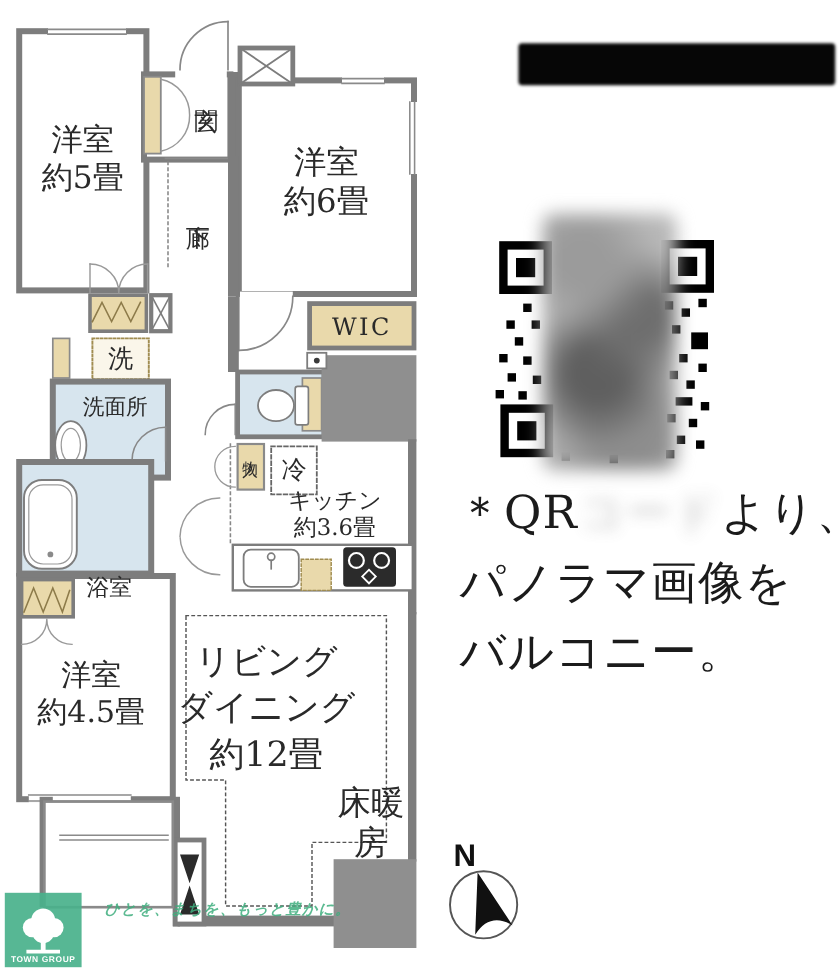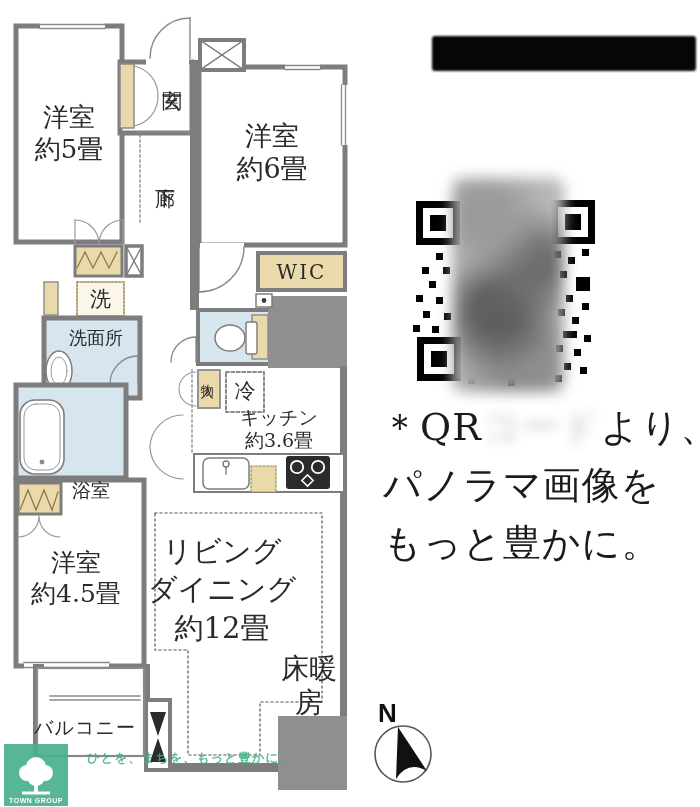--- a/index.html
+++ b/index.html
@@ -23,21 +23,21 @@
              radial-gradient(circle at 40% 62%, #5f5f5f 0 16%, rgba(0,0,0,0) 42%),
              radial-gradient(circle at 62% 85%, #8d8d8d 0 14%, rgba(0,0,0,0) 40%),
              #b8b8b8;
            filter:blur(7px);border-radius:10px;}
   
   .wm-square{position:absolute;left:4px;top:744px;width:64px;height:62px;background:#49b18b;
              opacity:.92;display:flex;flex-direction:column;align-items:center;justify-content:flex-end;}
   .wm-caption{font-family:"Liberation Sans","DejaVu Sans",sans-serif;font-weight:bold;
               font-size:7px;color:#ffffff;letter-spacing:.5px;margin-bottom:2px;}
   .wm-tagline{position:absolute;left:87px;top:750px;font-family:"Liberation Sans","DejaVu Sans",sans-serif;
-              font-weight:bold;font-size:12.5px;color:#3fae7e;opacity:.85;letter-spacing:1px;white-space:nowrap;}
+              font-weight:bold;font-size:12.5px;color:#3fae7e;opacity:.85;letter-spacing:1px;white-space:nowrap;font-style:italic;}
   .wm-brand{position:absolute;left:84px;top:757px;font-family:"Liberation Sans","DejaVu Sans",sans-serif;
             font-weight:bold;font-size:37px;color:rgba(255,255,255,0.25);
             -webkit-text-stroke:1.6px rgba(58,170,122,.85);letter-spacing:1px;white-space:nowrap;}
 </style>
 </head>
 <body>
 
 <div id="stage">
 
   <svg class="abs" style="left:0;top:0" width="700" height="807" viewBox="0 0 700 807">
@@ -208,31 +208,30 @@
   </svg>
 
   <div class="lbl" style="left:18px;top:102px;width:102px;font-size:26px;">洋室
 約5畳</div>
   <div class="lbl" style="left:222px;top:120px;width:100px;font-size:27px;">洋室
 約6畳</div>
   <div class="lbl vert" style="left:160px;top:74px;font-size:20px;">玄関</div>
   <div class="lbl vert" style="left:153px;top:172px;font-size:20px;">廊下</div>
   <div class="lbl" style="left:258px;top:260px;width:87px;font-size:20px;letter-spacing:2px;text-align:center;">WIC</div>
   <div class="lbl" style="left:77px;top:287px;width:47px;font-size:21px;">洗</div>
-  <div class="lbl" style="left:46px;top:329px;width:100px;font-size:18px;font-family:Liberation Mono, monospace;">洗面所</div>
+  <div class="lbl" style="left:46px;top:329px;width:100px;font-size:18px;">洗面所</div>
   <div class="lbl" style="left:60px;top:443px;width:62px;font-size:19px;margin-top:36px;">浴室</div>
   <div class="lbl vert" style="left:199px;top:374px;font-size:13px;letter-spacing:1px;">物入</div>
   <div class="lbl" style="left:226px;top:379px;width:38px;font-size:21px;">冷</div>
   <div class="lbl" style="left:220px;top:406px;width:118px;font-size:19px;">キッチン
 約3.6畳</div>
   <div class="lbl" style="left:138px;top:532px;width:168px;font-size:29px;line-height:1.32;">リビング
 ダイニング
 約12畳</div>
   <div class="lbl" style="left:244px;top:652px;width:82px;font-size:28px;margin-left:24px;">床暖房</div>
-  <div class="lbl" style="left:22px;top:716px;width:126px;font-size:19px;letter-spacing:1px;">バルコニー</div>
   <div class="lbl" style="left:20px;top:548px;width:112px;font-size:25px;">洋室
 約4.5畳</div>
 
   <svg class="abs" style="left:408px;top:185px" width="190" height="202" viewBox="0 0 190 202">
     <rect x="0" y="0" width="190" height="202" fill="#ffffff"></rect>
 
     <g fill="#000000">
       <rect x="8" y="16" width="44" height="44"></rect>
         <rect x="143" y="15" width="44" height="44"></rect>
       <rect x="9" y="152" width="44" height="44"></rect>
@@ -280,21 +279,21 @@
     </g>
   </svg>
   <div class="qr-blur"></div>
 
   <div class="censor-bar"></div>
 
   <div class="qrline" style="left:381px;top:402px;">
     <span>＊QR</span><span class="blurred-word">コード</span><span>より、</span>
   </div>
   <div class="qrline" style="left:383px;top:460px;">パノラマ画像を</div>
-  <div class="qrline" style="left:383px;top:518px;">もっと豊かに。</div>
+  <div class="qrline" style="left:383px;top:518px;">バルコニー。</div>
 
   <svg class="abs" style="left:366px;top:694px" width="80" height="100" viewBox="0 0 80 100">
     <circle cx="37" cy="60" r="28" fill="none" stroke="#555" stroke-width="1.6"></circle>
     <path d="M32,33 L61,77 Q42,66 30,85 Z" fill="#111"></path>
     <text x="12" y="28" font-family="Liberation Sans, DejaVu Sans, sans-serif" font-size="26" font-weight="bold" fill="#111">N</text>
   </svg>
 
   <div class="wm-square">
     <svg width="44" height="44" viewBox="0 0 44 44">
       <circle cx="22" cy="14" r="10" fill="#ffffff"></circle>

